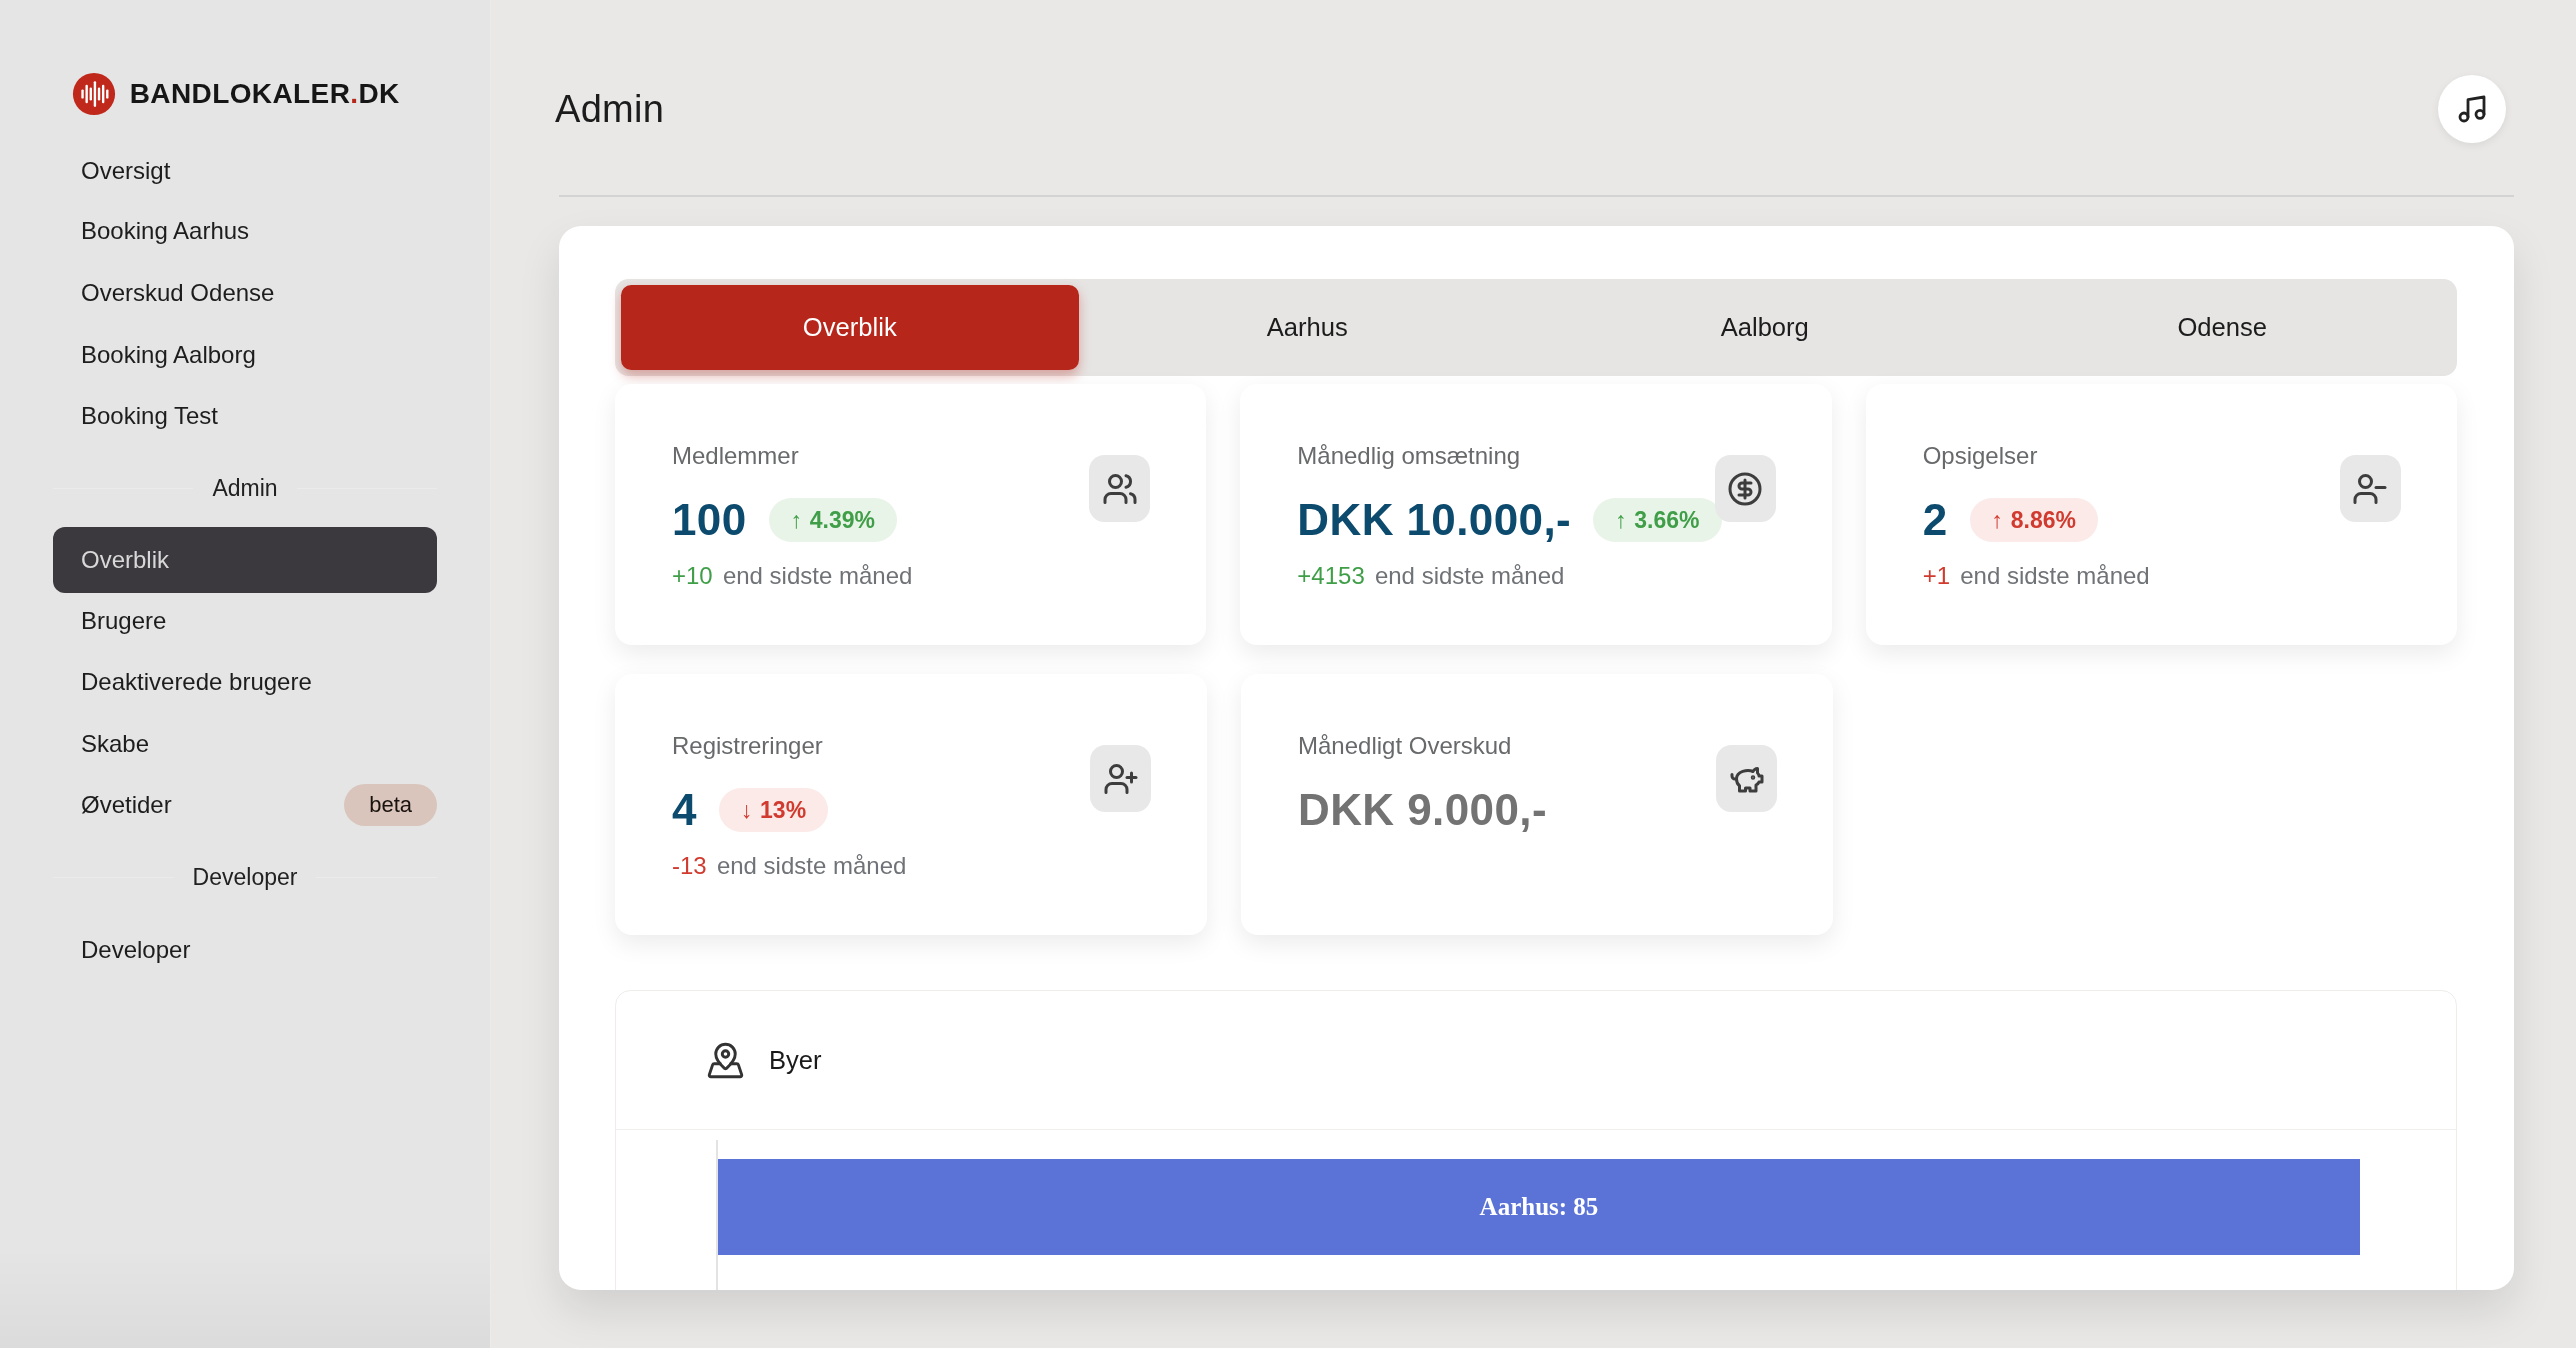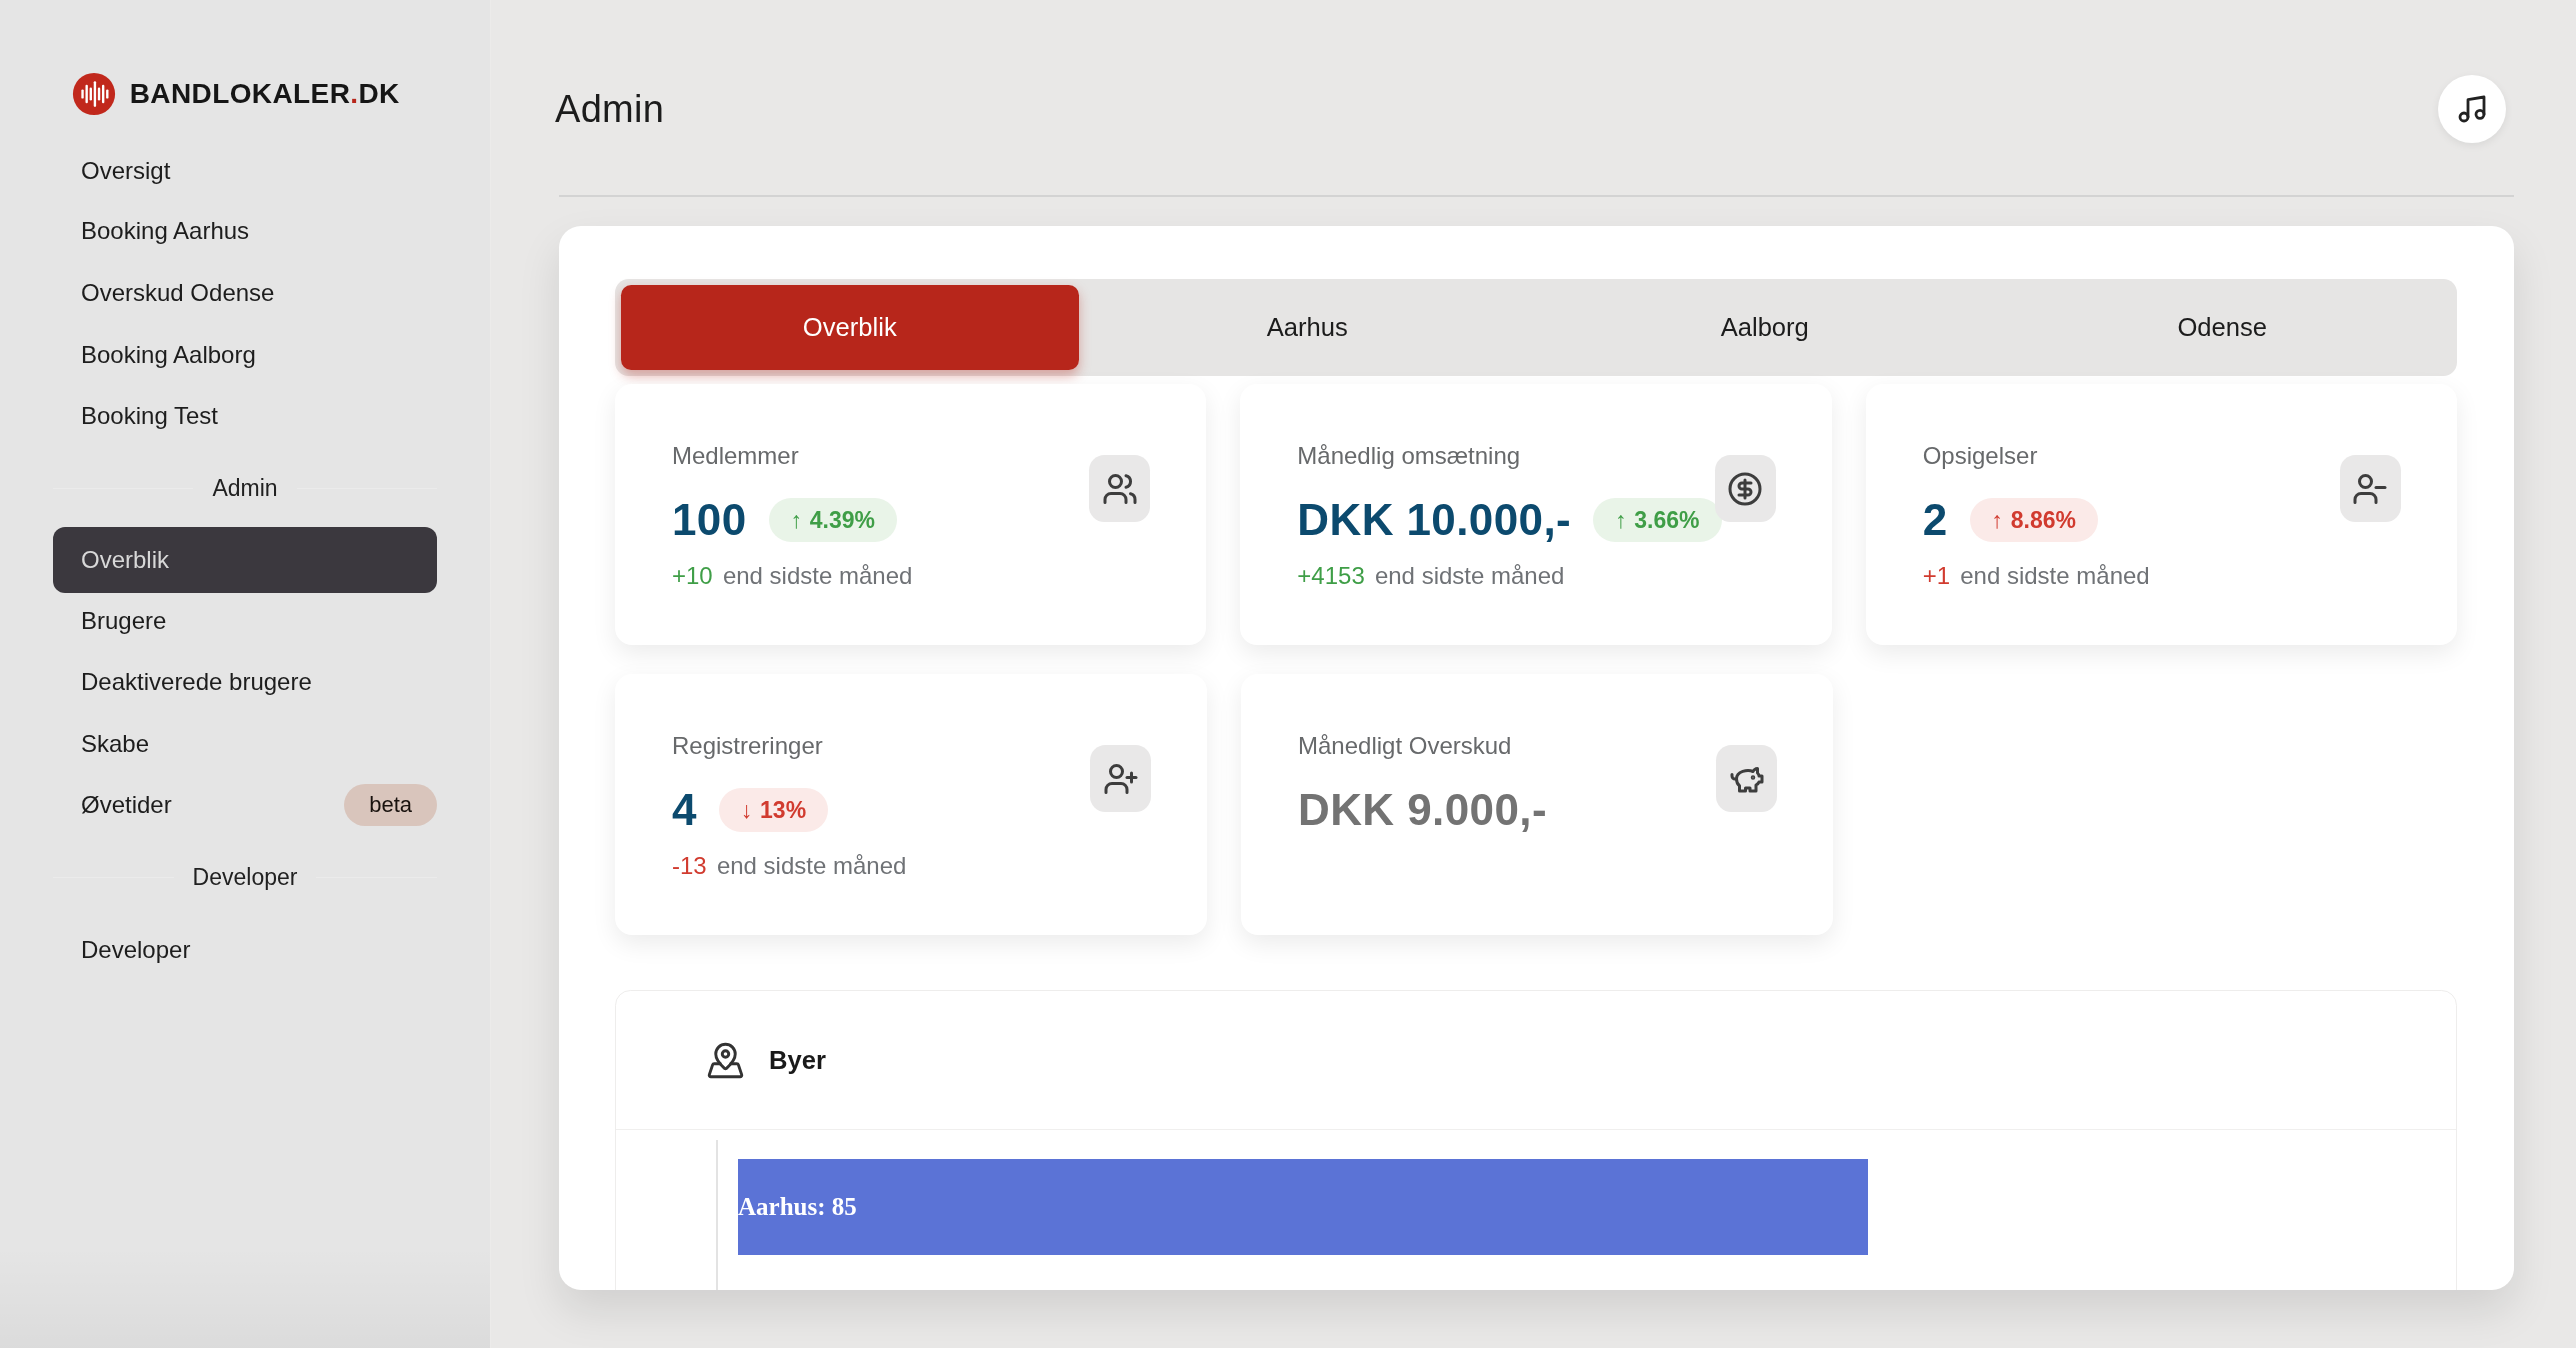--- a/index.html
+++ b/index.html
@@ -44,23 +44,23 @@
   .pill.bad{background:var(--red-bg);color:var(--red);}
   .sub-row{position:absolute;left:57px;top:178px;display:flex;align-items:center;gap:10.2px;font-size:24px;}
   .delta{font-weight:500;}
   .delta.pos{color:var(--green);}
   .delta.neg{color:var(--red);}
   .sub-text{color:#6f7276;}
   .icon-tile{position:absolute;right:56px;top:71px;width:61px;height:67px;background:#e9e8e8;border-radius:15.4px;display:flex;align-items:center;justify-content:center;color:#3d3d3d;}
 
   .byer-card{position:absolute;left:56px;top:764px;width:1842px;height:546px;background:#ffffff;border:1.7px solid #eeedec;border-radius:15.4px;box-sizing:border-box;}
   .byer-header{position:absolute;left:0;top:0;width:100%;height:139px;border-bottom:1.7px solid #f0efee;box-sizing:border-box;display:flex;align-items:center;gap:24px;padding-left:90px;}
-  .byer-title{font-size:25.6px;font-weight:700;color:#1a1a1a;}
+  .byer-title{font-size:25.6px;font-weight:400;color:#1a1a1a;}
   .byer-axis{position:absolute;left:100px;top:149px;width:1.7px;height:395px;background:#e3e3e3;}
-  .byer-bar{position:absolute;left:102px;top:168px;width:1130px;height:96px;background:var(--bar);display:flex;align-items:center;justify-content:flex-start;margin-left:20px;}
+  .byer-bar{position:absolute;left:102px;top:168px;width:1642px;height:96px;background:var(--bar);display:flex;align-items:center;justify-content:center;}
   .byer-bar-label{font-family:"Liberation Serif","DejaVu Serif",serif;font-size:25px;font-weight:700;color:#ffffff;}
 
   svg.icn{display:block;}
 </style>
 </head>
 <body>
 
 <div class="app">
 
   <nav class="sidebar">

